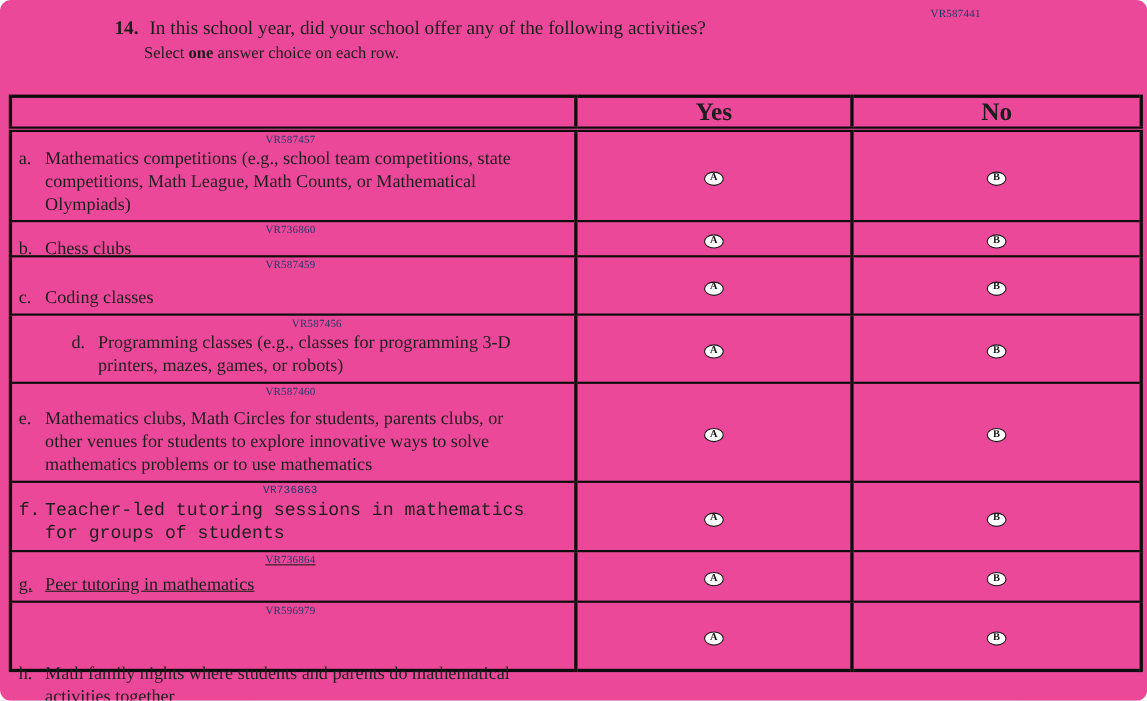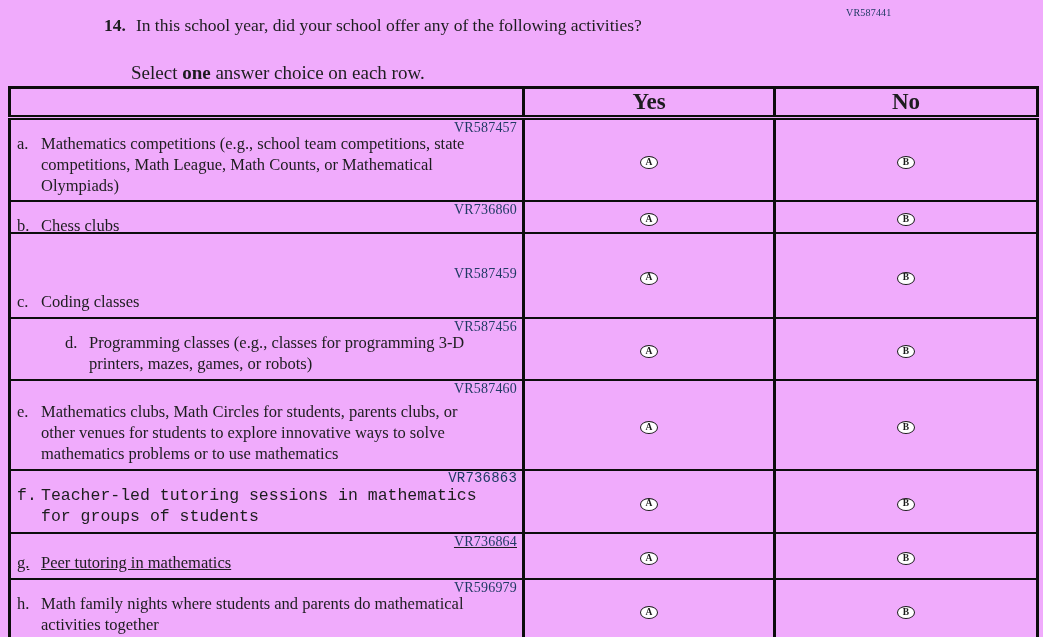--- a/index.html
+++ b/index.html
@@ -2,39 +2,40 @@
 <html><head>
 <meta charset="utf-8">
 <style>
   * { margin: 0; padding: 0; box-sizing: border-box; }
   html, body { background: #ffffff; }
   body { font-family: "Liberation Serif", "DejaVu Serif", serif; color: #1d1d1f; }
   .page {
     position: relative;
     width: 1043px;
     height: 637px;
-    background: #f0abfc;
+    background: #ec4899;
     overflow: hidden;
+    border-radius: 10px;
   }
 
   
   .top-code {
     position: absolute;
     left: 846px;
     top: 7px;
     font-size: 10px;
     letter-spacing: 0.2px;
     color: #203a64;
   }
 
   
   .question-block { position: absolute; left: 104px; top: 14px; width: 740px; }
   .question-line { font-size: 17.5px; line-height: 22px; }
   .qnum { font-weight: bold; margin-right: 10px; }
-  .instruction { margin-top: 26px; margin-left: 27px; font-size: 19px; }
+  .instruction { margin-top: 5px; margin-left: 27px; font-size: 15px; }
   .bold { font-weight: bold; }
 
   
   table.answer-table {
     position: absolute;
     left: 8px;
     top: 86px;
     width: 1028px;
     border-collapse: collapse;
     table-layout: fixed;
@@ -55,31 +56,31 @@
     vertical-align: middle;
     border-bottom: 5px double #0d0d0d;
   }
   .answer-table tbody td { vertical-align: top; }
   td.opt-cell { vertical-align: middle !important; text-align: center; }
 
   
   .cw { display: flex; flex-direction: column; width: 100%; }
   .row-a .cw { height: 80px; }
   .row-b .cw { height: 30px; }
-  .row-c .cw { height: 51px; margin-top: 32px; }
+  .row-c .cw { height: 51px; }
   .row-d .cw { height: 60px; padding-left: 48px; }
   .row-e .cw { height: 88px; }
   .row-f .cw { height: 61px; font-family: Liberation Mono, monospace; }
   .row-g .cw { height: 44px; text-decoration: underline; }
-  .row-h .cw { height: 60px; }
+  .row-h .cw { height: 60px; gap: 40px; }
 
   .vr {
-    text-align: right;
+    text-align: center;
     padding: 2px 5px 0 0;
-    font-size: 14px;
+    font-size: 10px;
     line-height: 11px;
     color: #203a64;
     letter-spacing: 0.2px;
   }
   .item {
     margin-top: auto;
     padding: 0 0 5px 6px;
     display: flex;
     font-size: 16.5px;
     line-height: 21px;

